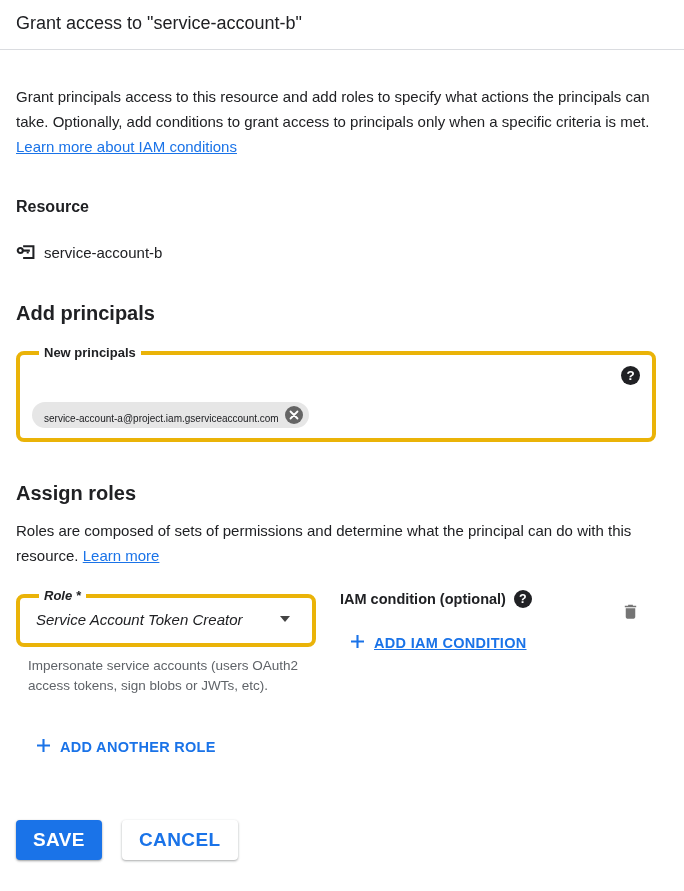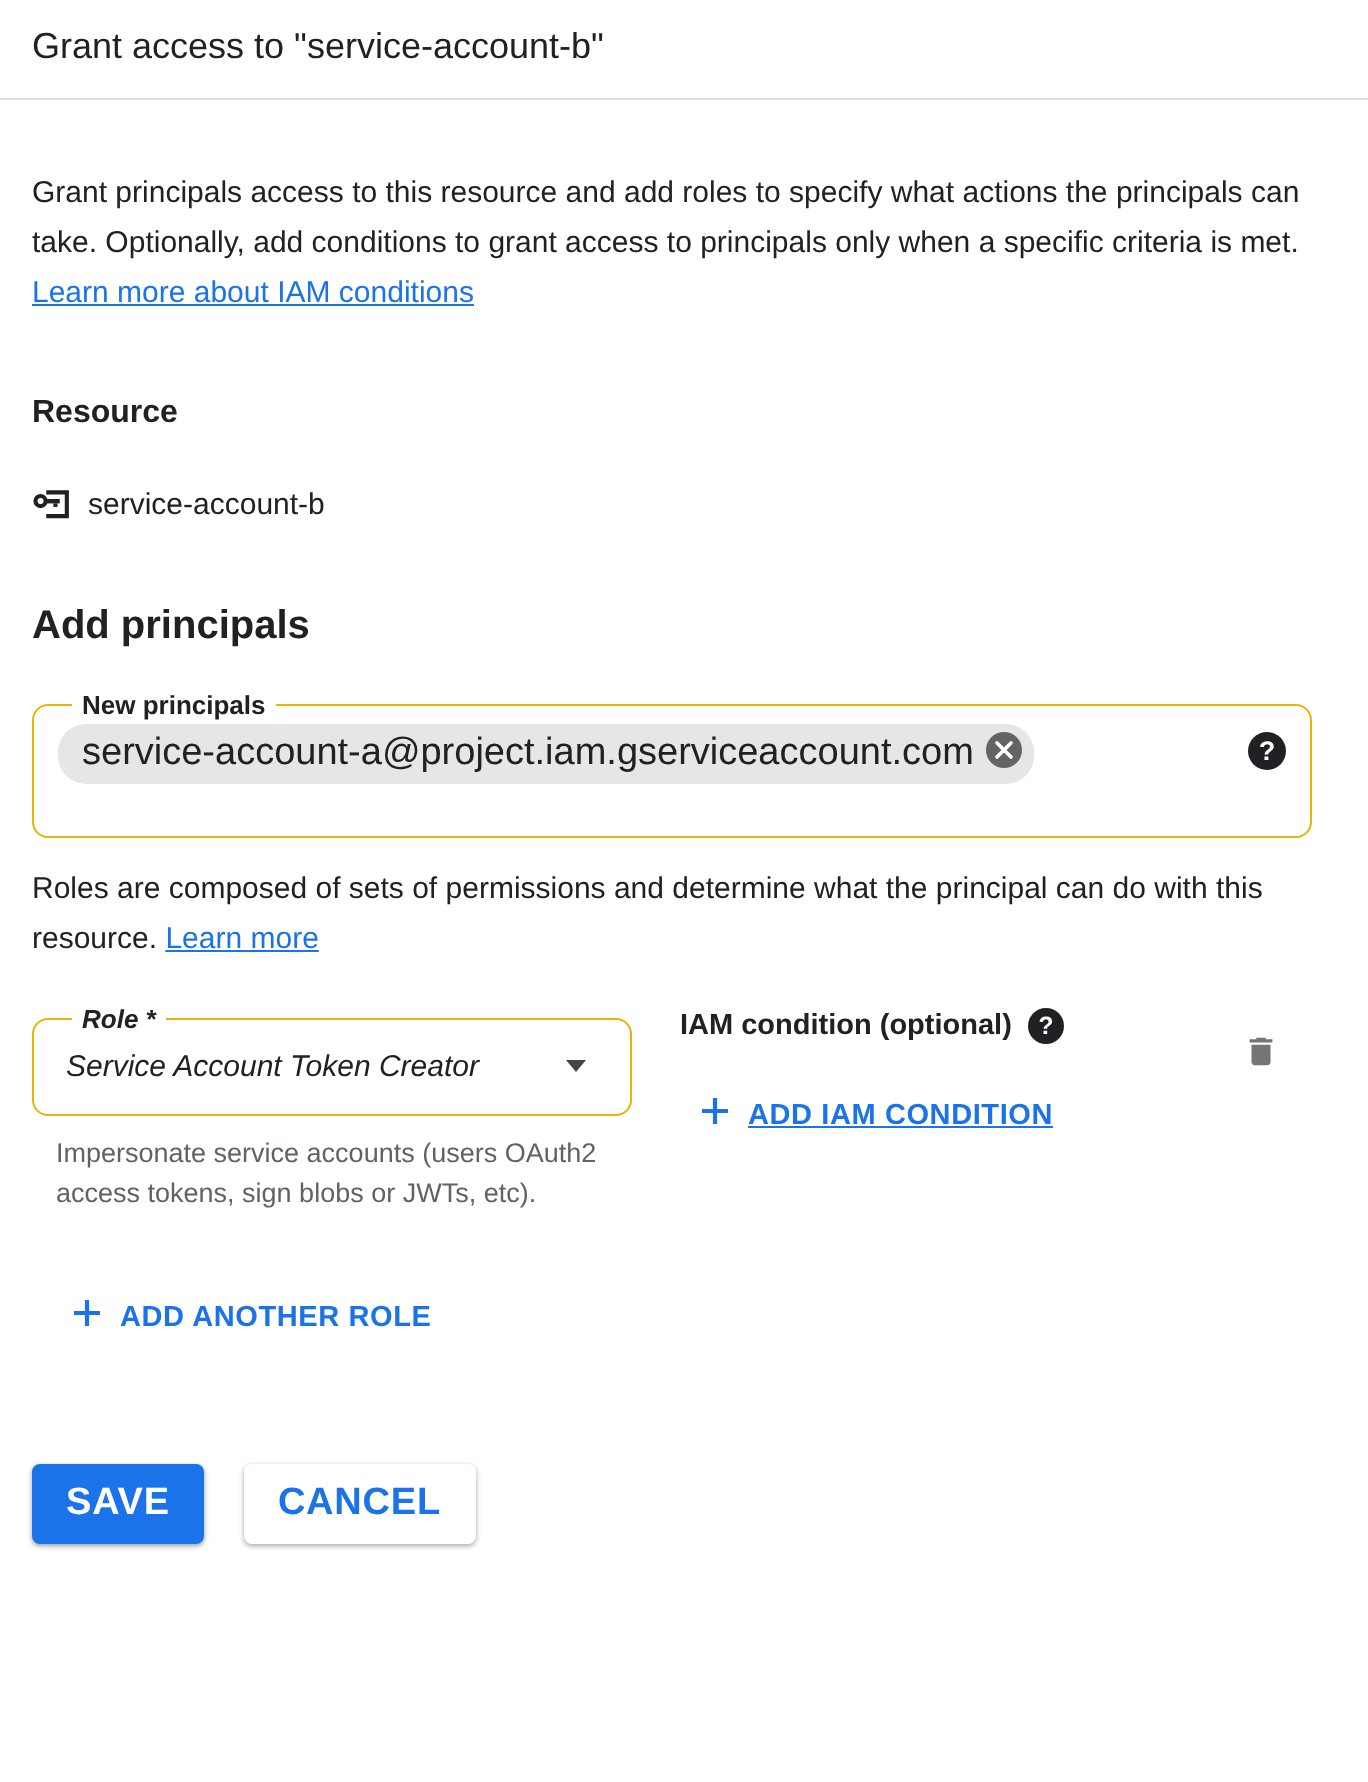--- a/index.html
+++ b/index.html
@@ -53,21 +53,21 @@
     font-weight: 700;
   }
   .section-desc {
     margin-top: 13px;
     font-size: 15px;
     line-height: 25px;
     max-width: 640px;
   }
 
   fieldset.outlined {
-    border: 1px solid #eab308;
+    border: 4px solid #eab308;
     border-radius: 8px;
     padding: 2px 12px 10px;
   }
   fieldset.outlined legend {
     font-size: 13px;
     font-weight: 700;
     color: #202124;
     padding: 0 5px;
     margin-left: 7px;
     white-space: nowrap;
@@ -78,28 +78,29 @@
     margin-right: 12px;
     cursor: text;
   }
   .principals-inner {
     display: flex;
     align-items: flex-start;
     min-height: 46px;
   }
   .chip {
     display: inline-flex;
-    align-items: flex-start;
+    align-items: flex-end;
     gap: 6px;
     background: #e6e6e6;
     border-radius: 14px;
     padding: 4px 6px 4px 12px;
-    font-size: 19px;
+    font-size: 10px;
     color: #202124;
     cursor: default;
+    margin-top: 40px;
   }
   .chip-close {
     width: 18px; height: 18px;
     border-radius: 50%;
     background: #646464;
     display: inline-flex;
     align-items: center;
     justify-content: center;
     cursor: pointer;
     flex: none;
@@ -244,20 +245,21 @@
         <span class="chip-close">
           <svg width="10" height="10" viewBox="0 0 10 10">
             <path d="M1.5 1.5 L8.5 8.5 M8.5 1.5 L1.5 8.5" stroke="#fff" stroke-width="1.8" stroke-linecap="round"></path>
           </svg>
         </span>
       </span>
       <span class="help-badge">?</span>
     </div>
   </fieldset>
 
+  <h2 class="section-heading-lg">Assign roles</h2>
   <p class="section-desc"><span>Roles are composed of sets of permissions and determine what the principal can do with this resource. </span><a>Learn more</a></p>
 
   <div class="role-row">
     <div class="role-col">
       <fieldset class="outlined role-field">
         <legend>Role *</legend>
         <div class="role-field-inner">
           <span class="role-value">Service Account Token Creator</span>
           <span class="caret-down"></span>
         </div>

